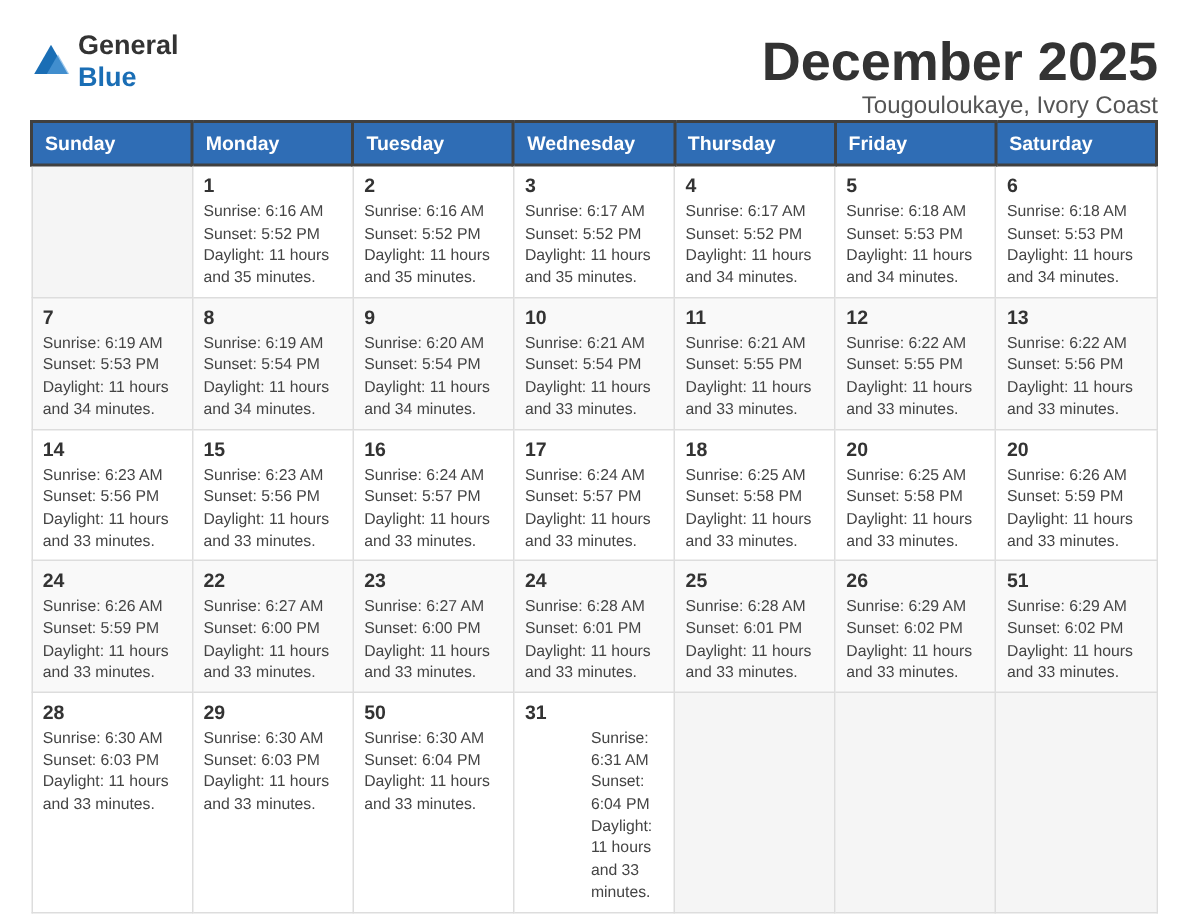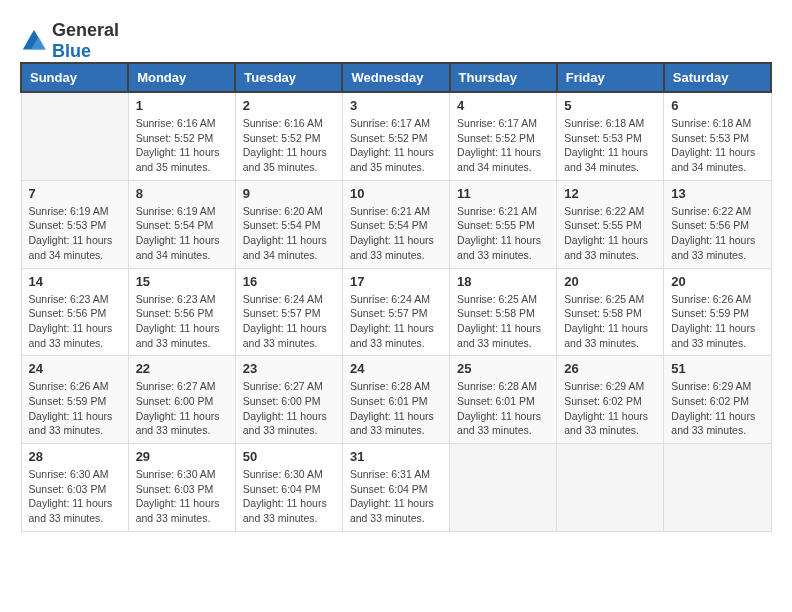--- a/index.html
+++ b/index.html
@@ -94,20 +94,24 @@
   <div class="logo">
     <svg class="logo-icon" viewBox="0 0 30 30">
       <polygon points="15,3 27,24 3,24" fill="#1a6eb5"></polygon>
       <polygon points="20,10 28,24 12,24" fill="#5ba3e0" opacity="0.6"></polygon>
     </svg>
     <div>
       <span class="logo-text-general">General</span><br>
       <span class="logo-text-blue">Blue</span>
     </div>
   </div>
+  <div class="title-area">
+    <div class="month-title">December 2025</div>
+    <div class="location-title">Tougouloukaye, Ivory Coast</div>
+  </div>
 </div>
 
 <table class="calendar">
   <thead>
     <tr id="header-row">
         <th>Sunday</th>
         <th>Monday</th>
         <th>Tuesday</th>
         <th>Wednesday</th>
         <th>Thursday</th>
@@ -301,21 +305,21 @@
 Daylight: 11 hours and 33 minutes.</div>
         </td>
         <td>
           <div class="day-number">50</div>
           <div class="day-info" style="white-space: pre-line;">Sunrise: 6:30 AM
 Sunset: 6:04 PM
 Daylight: 11 hours and 33 minutes.</div>
         </td>
         <td>
           <div class="day-number">31</div>
-          <div class="day-info" style="white-space: pre-line;">Sunrise: 6:31 AM
+          <div class="day-info" style="white-space: pre-line; margin-left: 44px;">Sunrise: 6:31 AM
 Sunset: 6:04 PM
 Daylight: 11 hours and 33 minutes.</div>
         </td>
         <td class="empty-cell"></td>
         <td class="empty-cell"></td>
         <td class="empty-cell"></td>
       </tr>
     </tbody>
 </table>
 

